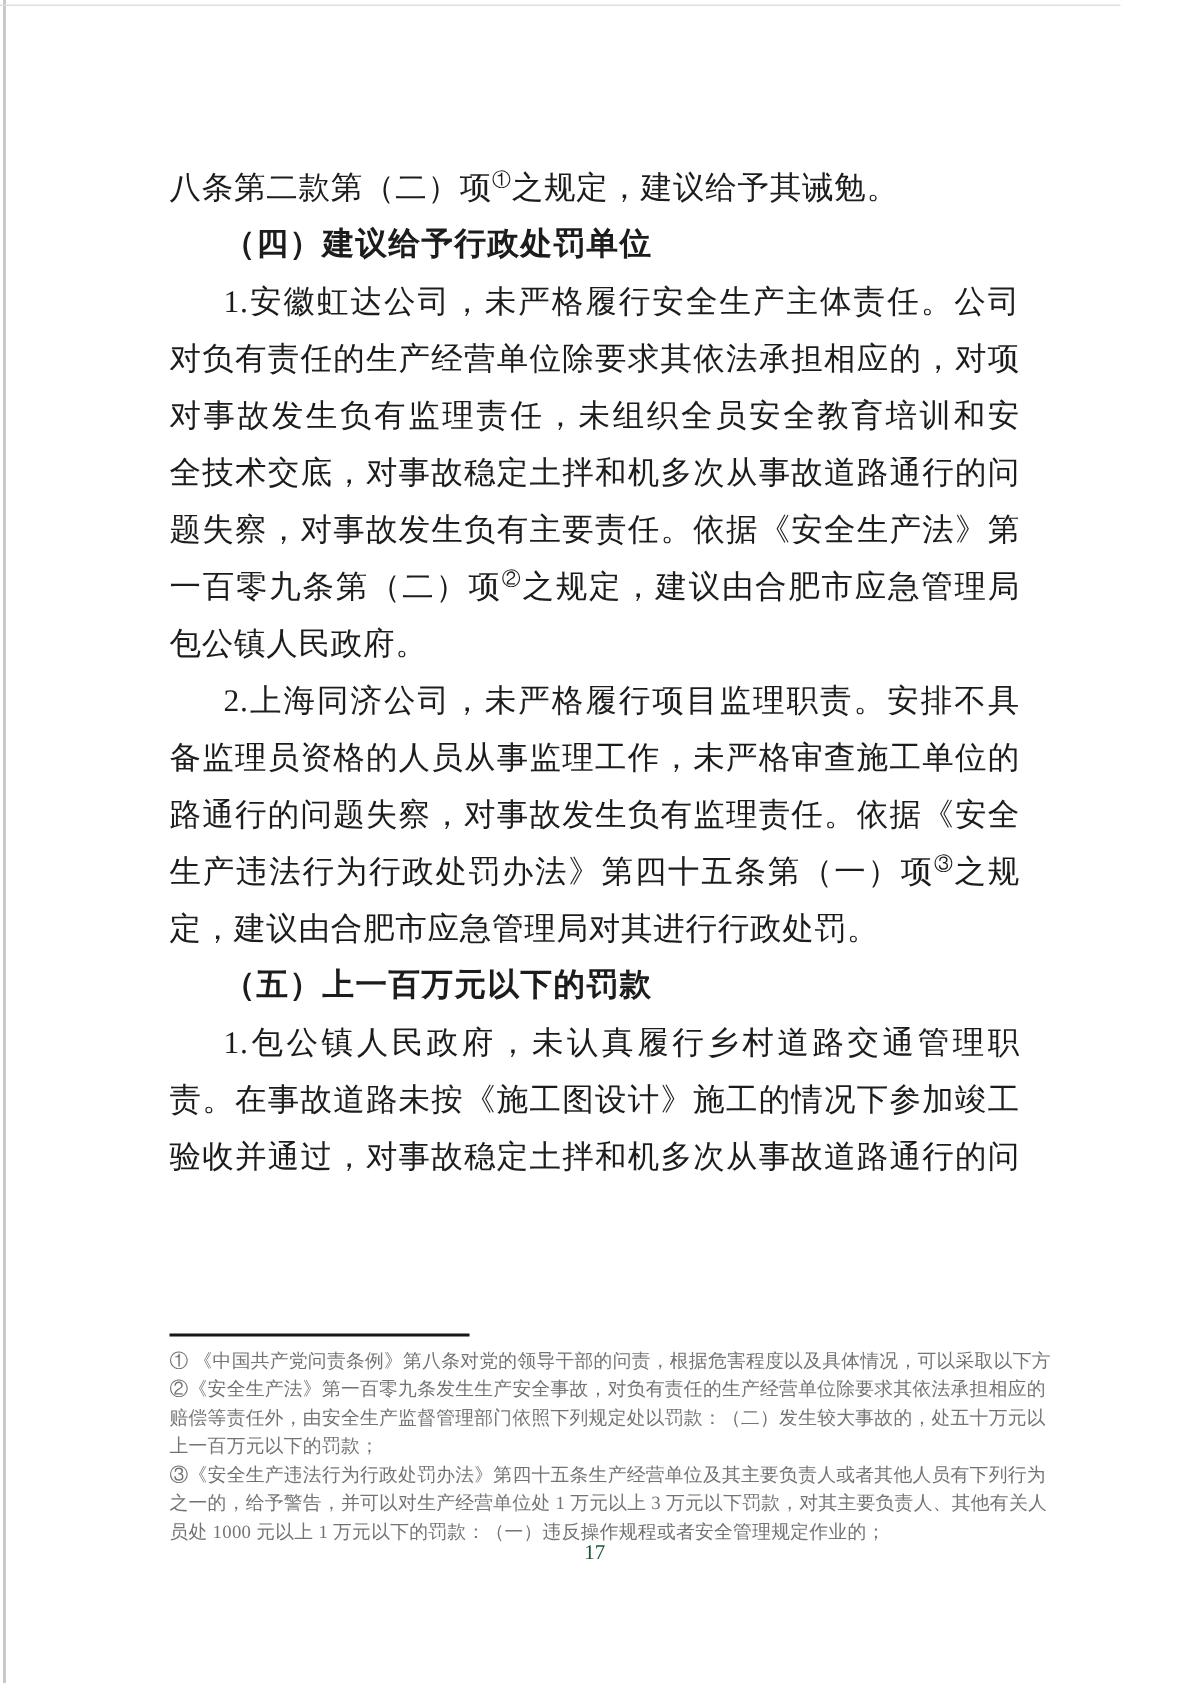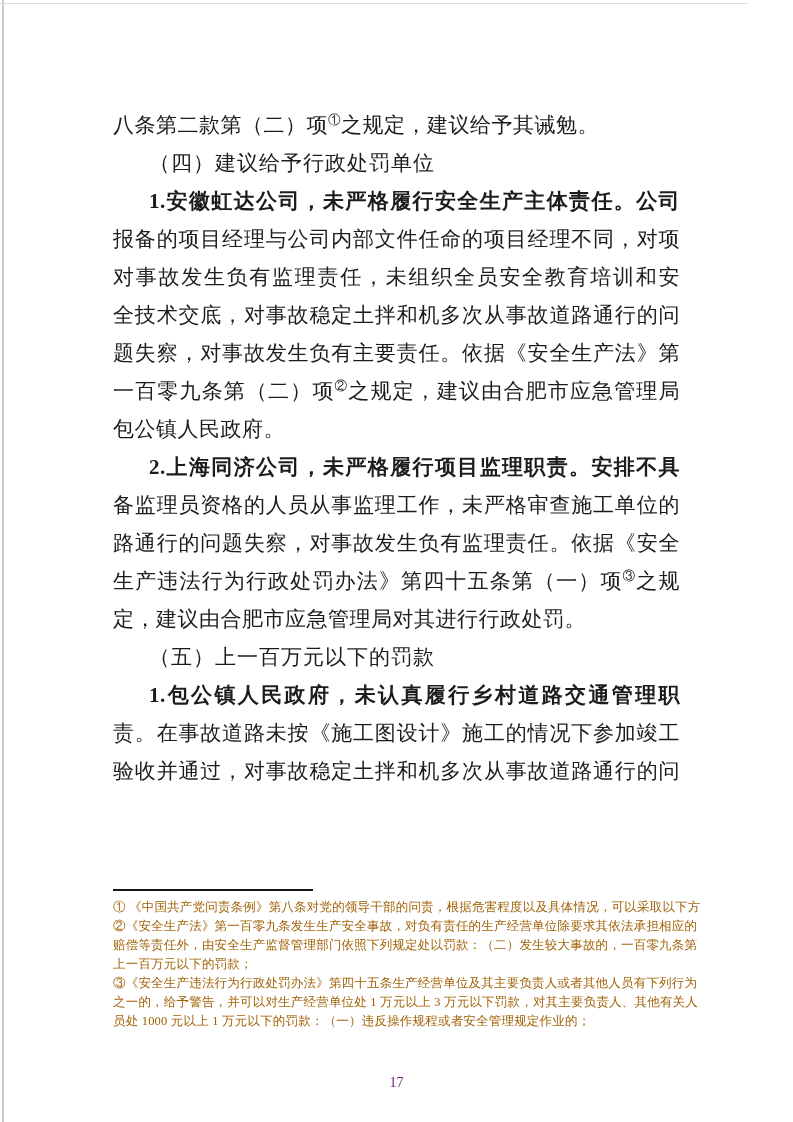--- a/index.html
+++ b/index.html
@@ -28,81 +28,80 @@
     white-space:nowrap;
     text-align:left;
   }
   .line.fill{
     white-space:normal;
     text-align:justify;
     text-align-last:justify;
     text-justify:inter-character;
   }
   .line.indent{padding-left:36px;}
-  .line.fill.indent{text-indent:36px;padding-left:0;font-weight:bold;}
-  .line.heading{font-weight:normal;font-family:"Liberation Sans","DejaVu Sans",sans-serif;letter-spacing:1px;}
+  .line.fill.indent{text-indent:36px;padding-left:0;}
+  .line.heading{font-weight:bold;font-family:"Liberation Sans","DejaVu Sans",sans-serif;letter-spacing:1px;}
   sup{font-size:0.6em;vertical-align:super;line-height:0;}
   .footnotes{
     position:absolute;
     left:113px;top:889px;
     width:567px;
   }
   .footnote-rule{width:200px;height:2px;background:#171717;margin-bottom:7px;}
   .fn-line{
     display:block;
     font-size:12.5px;
     height:19px;
     line-height:19px;
     white-space:nowrap;
     letter-spacing:0.2px;
-    color:#a16207;
+    color:#737373;
   }
   .page-number{
     position:absolute;
     left:0;top:1028px;
     width:793px;
     text-align:center;
     font-size:14px;
-    color:#701a75;
-    margin-top:47px;
+    color:#14532d;
   }
 </style>
 </head>
 <body>
 
 <div class="page">
   <div class="scan-edge-left"></div>
   <div class="scan-edge-top"></div>
 
   <div class="content">
     <div class="line"><span>八条第二款第（二）项</span><sup>①</sup><span>之规定，建议给予其诫勉。</span></div>
     <div class="line heading indent">（四）建议给予行政处罚单位</div>
     <div class="line fill indent">1.安徽虹达公司，未严格履行安全生产主体责任。公司</div>
-    <div class="line fill">报备的项目经理与公司内部文件任命的项目经理不同，对项</div>
+    <div class="line fill">对负有责任的生产经营单位除要求其依法承担相应的，对项</div>
     <div class="line fill">对事故发生负有监理责任，未组织全员安全教育培训和安</div>
     <div class="line fill">全技术交底，对事故稳定土拌和机多次从事故道路通行的问</div>
     <div class="line fill">题失察，对事故发生负有主要责任。依据《安全生产法》第</div>
     <div class="line fill"><span>一百零九条第（二）项</span><sup>②</sup><span>之规定，建议由合肥市应急管理局</span></div>
     <div class="line">包公镇人民政府。</div>
     <div class="line fill indent">2.上海同济公司，未严格履行项目监理职责。安排不具</div>
     <div class="line fill">备监理员资格的人员从事监理工作，未严格审查施工单位的</div>
     <div class="line fill">路通行的问题失察，对事故发生负有监理责任。依据《安全</div>
     <div class="line fill"><span>生产违法行为行政处罚办法》第四十五条第（一）项</span><sup>③</sup><span>之规</span></div>
     <div class="line">定，建议由合肥市应急管理局对其进行行政处罚。</div>
     <div class="line heading indent">（五）上一百万元以下的罚款</div>
     <div class="line fill indent">1.包公镇人民政府，未认真履行乡村道路交通管理职</div>
     <div class="line fill">责。在事故道路未按《施工图设计》施工的情况下参加竣工</div>
     <div class="line fill">验收并通过，对事故稳定土拌和机多次从事故道路通行的问</div>
   </div>
 
   <div class="footnotes">
     <div class="footnote-rule"></div>
     <div class="fn-line">① 《中国共产党问责条例》第八条对党的领导干部的问责，根据危害程度以及具体情况，可以采取以下方</div>
     <div class="fn-line">②《安全生产法》第一百零九条发生生产安全事故，对负有责任的生产经营单位除要求其依法承担相应的</div>
-    <div class="fn-line">赔偿等责任外，由安全生产监督管理部门依照下列规定处以罚款：（二）发生较大事故的，一百零九条第</div>
+    <div class="fn-line">赔偿等责任外，由安全生产监督管理部门依照下列规定处以罚款：（二）发生较大事故的，处五十万元以</div>
     <div class="fn-line">上一百万元以下的罚款；</div>
     <div class="fn-line">③《安全生产违法行为行政处罚办法》第四十五条生产经营单位及其主要负责人或者其他人员有下列行为</div>
     <div class="fn-line">之一的，给予警告，并可以对生产经营单位处 1 万元以上 3 万元以下罚款，对其主要负责人、其他有关人</div>
     <div class="fn-line">员处 1000 元以上 1 万元以下的罚款：（一）违反操作规程或者安全管理规定作业的；</div>
   </div>
 
   <div class="page-number">17</div>
 </div>
 
 </body></html>

